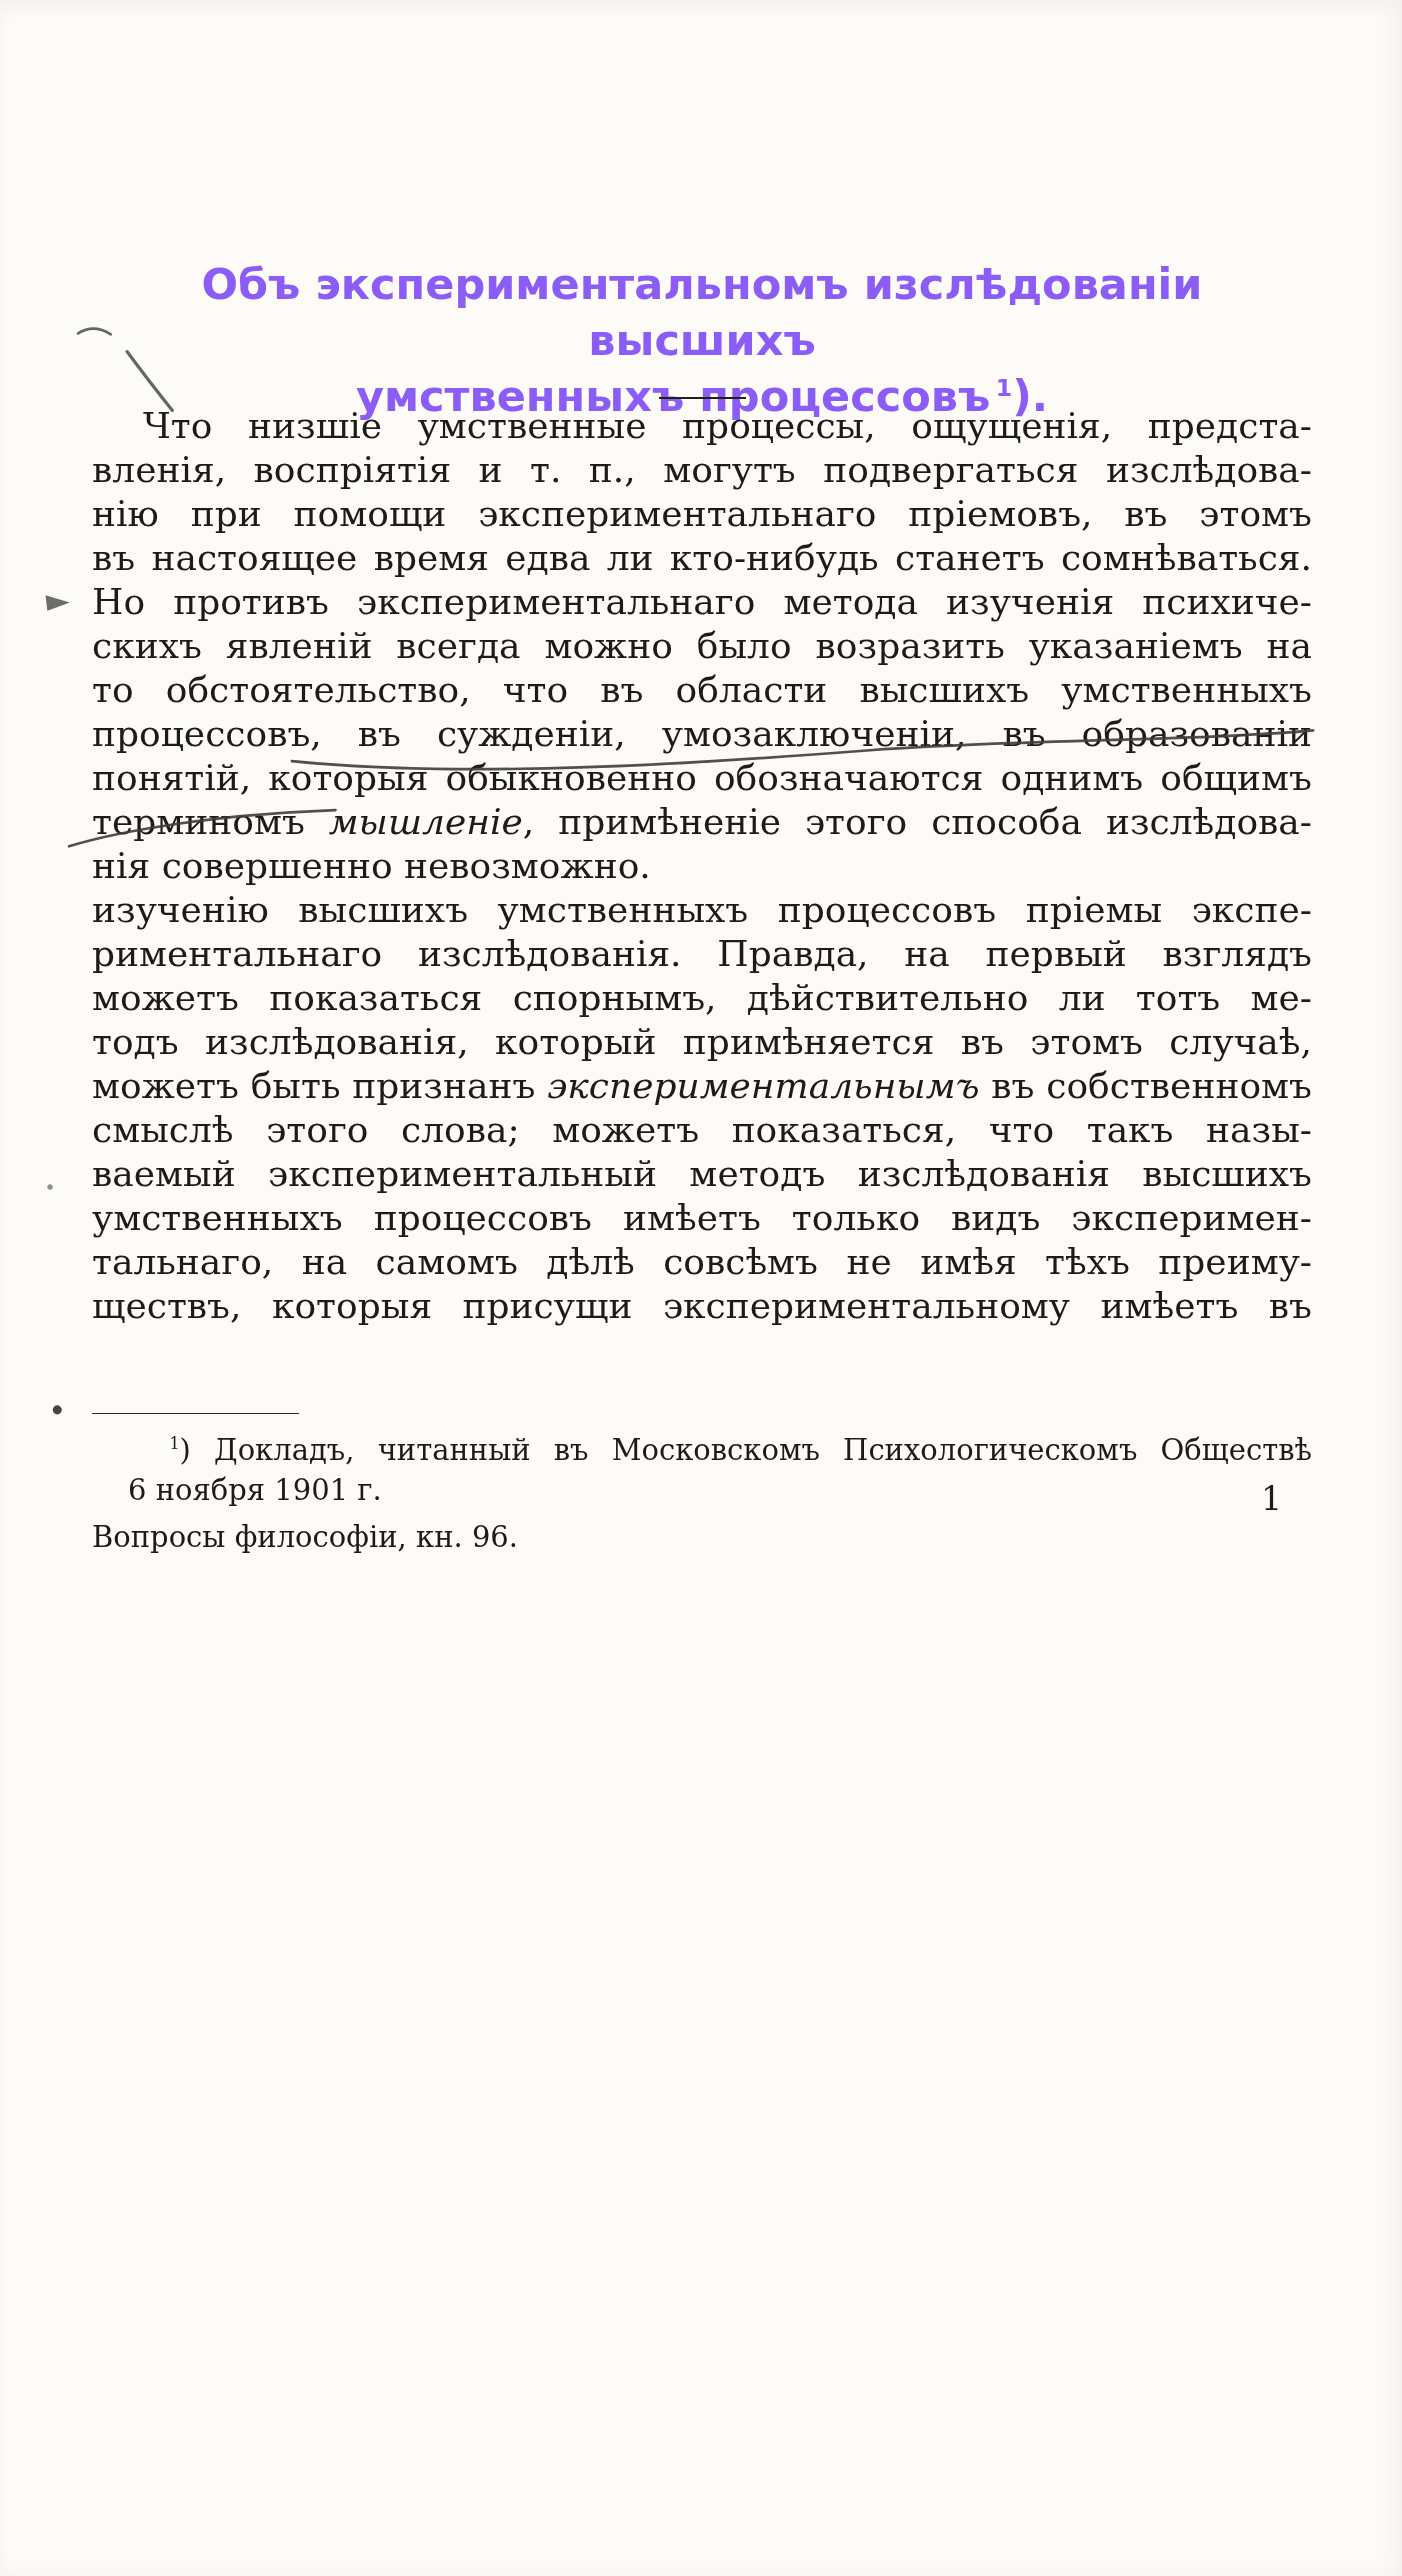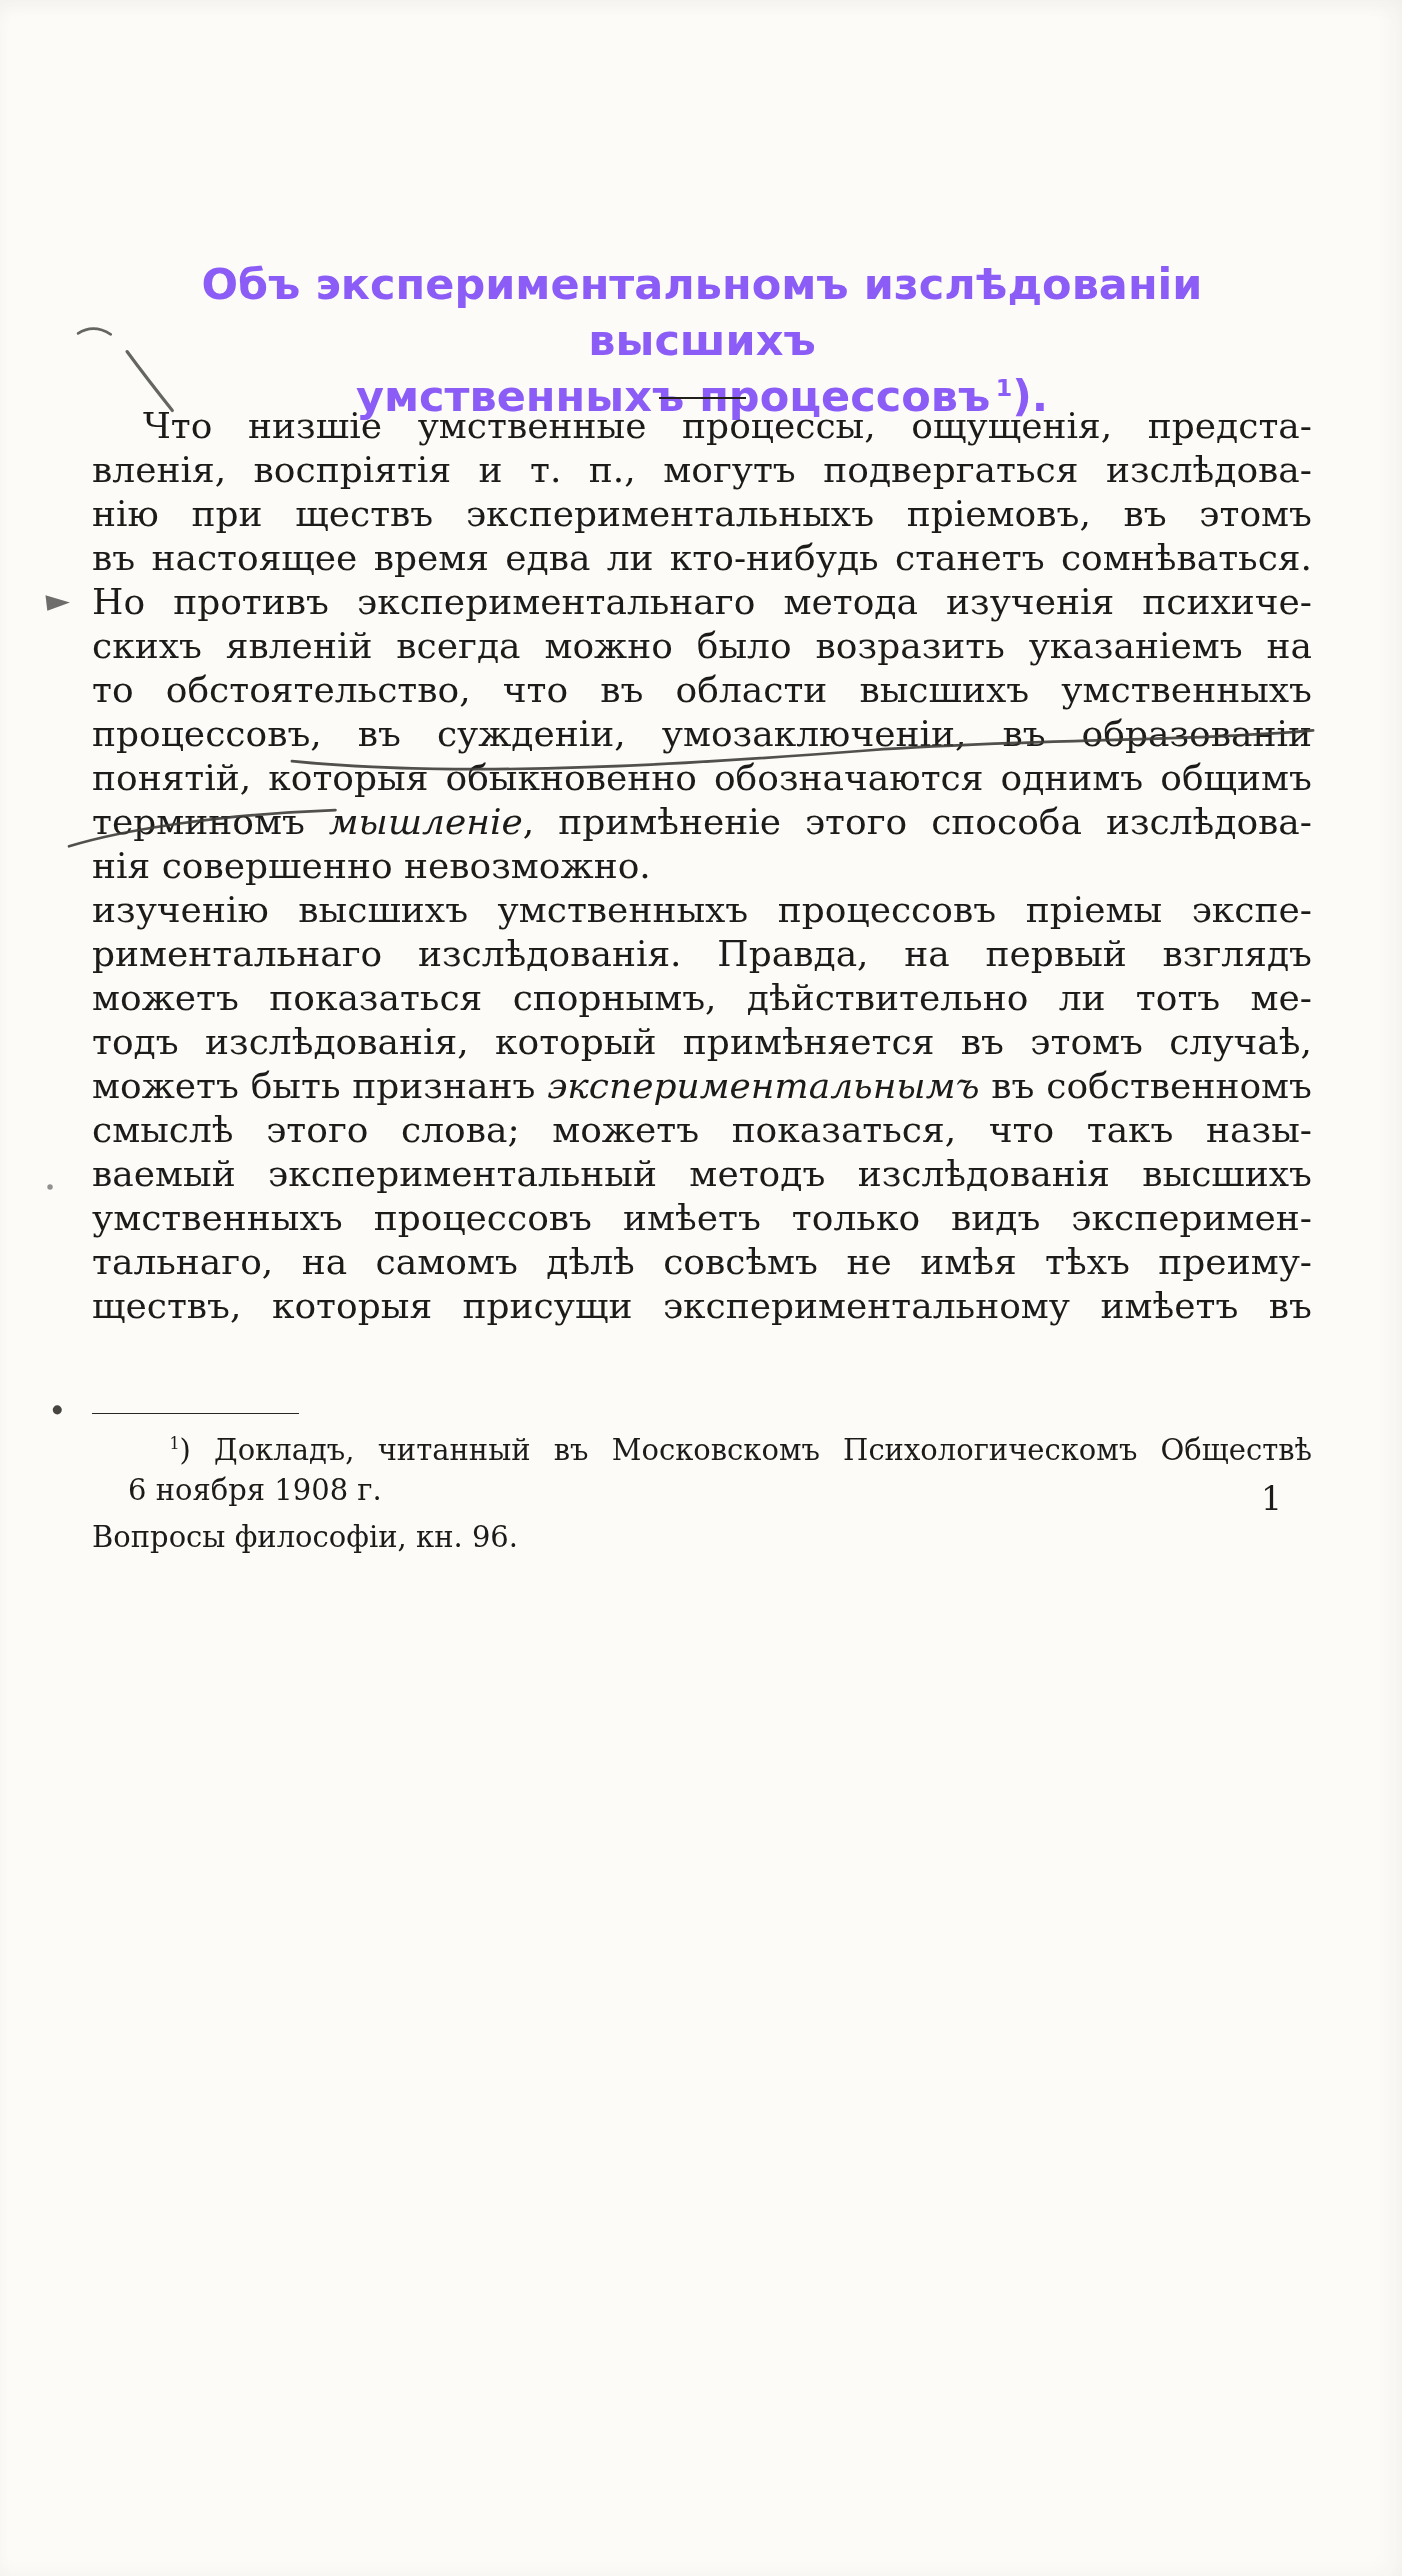--- a/index.html
+++ b/index.html
@@ -92,21 +92,21 @@
   <h1 class="title">
     <span>Объ экспериментальномъ изслѣдованіи высшихъ</span><br>
     <span><span>умственныхъ процессовъ</span><sup class="fn-mark">1</sup><span>).</span></span>
   </h1>
 
   <div class="divider"></div>
 
   <div class="body-text" id="body-text">
       <div class="line indent">Что низшіе умственные процессы, ощущенія, предста-</div>
       <div class="line">вленія, воспріятія и т. п., могутъ подвергаться изслѣдова-</div>
-      <div class="line">нію при ществъ экспериментальныхъ пріемовъ, въ этомъ</div>
+      <div class="line">нію при помощи экспериментальнаго пріемовъ, въ этомъ</div>
       <div class="line">въ настоящее время едва ли кто-нибудь станетъ сомнѣваться.</div>
       <div class="line">Но противъ экспериментальнаго метода изученія психиче-</div>
       <div class="line">скихъ явленій всегда можно было возразить указаніемъ на</div>
       <div class="line">то обстоятельство, что въ области высшихъ умственныхъ</div>
       <div class="line">процессовъ, въ сужденіи, умозаключеніи, въ образованіи</div>
       <div class="line">понятій, которыя обыкновенно обозначаются однимъ общимъ</div>
       <div class="line">терминомъ <em>мышленіе</em>, примѣненіе этого способа изслѣдова-</div>
       <div class="line last">нія совершенно невозможно.</div>
       <div class="line">изученію высшихъ умственныхъ процессовъ пріемы экспе-</div>
       <div class="line">риментальнаго изслѣдованія. Правда, на первый взглядъ</div>
@@ -117,21 +117,21 @@
       <div class="line">ваемый экспериментальный методъ изслѣдованія высшихъ</div>
       <div class="line">умственныхъ процессовъ имѣетъ только видъ эксперимен-</div>
       <div class="line">тальнаго, на самомъ дѣлѣ совсѣмъ не имѣя тѣхъ преиму-</div>
       <div class="line">ществъ, которыя присущи экспериментальному имѣетъ въ</div>
     </div>
 
   <div class="footnote-rule"></div>
 
   <div class="footnote">
     <div class="fn-line fn-first"><sup class="fn-mark">1</sup><span>)</span>&nbsp;<span>Докладъ, читанный въ Московскомъ Психологическомъ Обществѣ</span></div>
-    <div class="fn-line fn-left">6 ноября 1908 г.</div>
+    <div class="fn-line fn-left">6 ноября 1901 г.</div>
   </div>
 
   <div class="imprint">Вопросы философіи, кн. 96.</div>
 
   <div class="page-number">1</div>
 
   <svg class="pen-overlay" viewBox="0 0 1548 2843" xmlns="http://www.w3.org/2000/svg">
     <path class="pen-stroke" d="M 86 368 Q 103 357 122 369" fill="none" stroke="#4a4a48" stroke-width="3" stroke-linecap="round" opacity="0.85"></path>
     <path class="pen-stroke" d="M 140 388 Q 162 418 190 453" fill="none" stroke="#4a4a48" stroke-width="3.5" stroke-linecap="round" opacity="0.85"></path>
     <path d="M 50 657 L 77 665 L 52 674 Z" fill="#4a4a48" opacity="0.8"></path>

